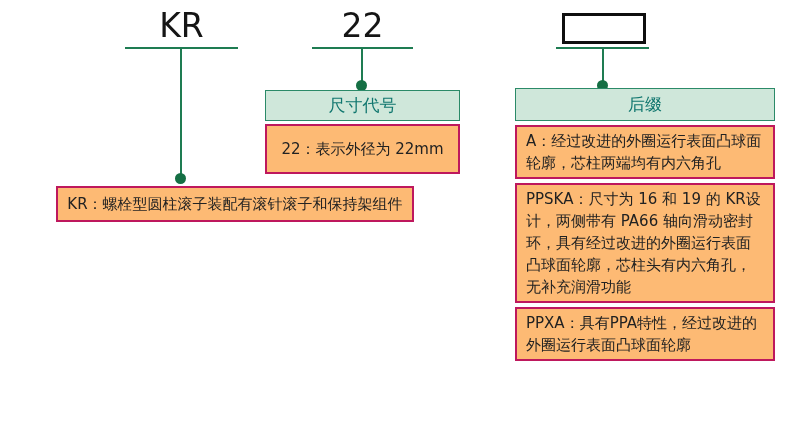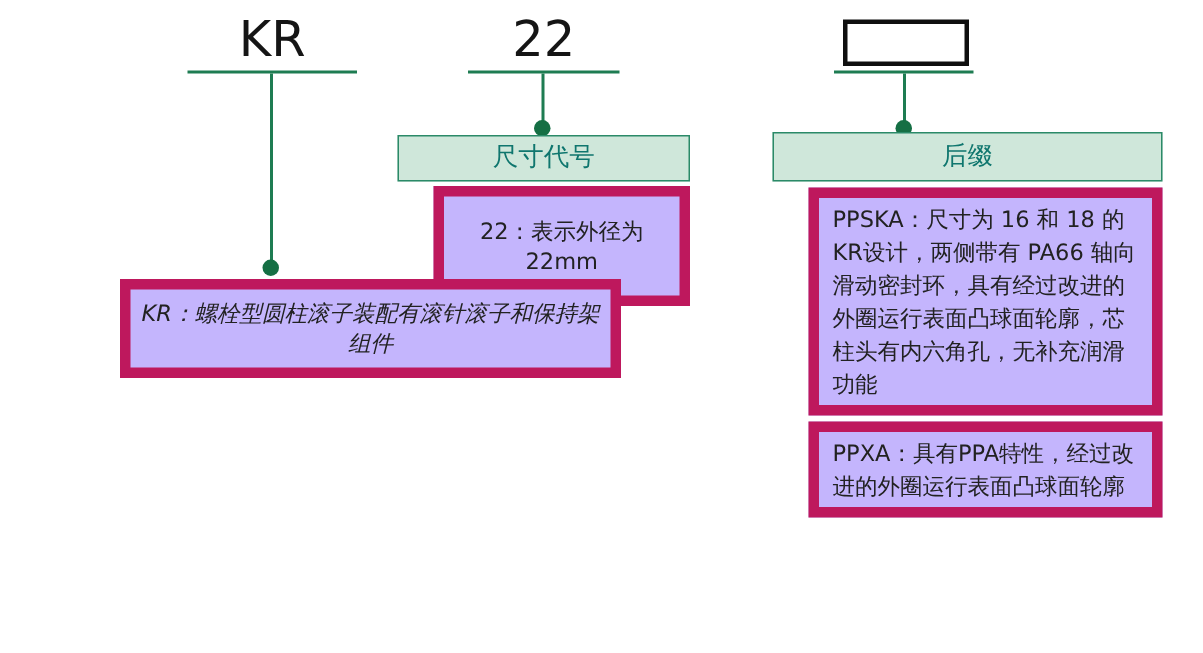--- a/index.html
+++ b/index.html
@@ -44,43 +44,41 @@
 
   
   .box-header {
     border: 1px solid #2b8a68;
     background: #cfe7da;
     text-align: center;
     font-size: 17px;
     color: #0f766e;
   }
   .box-body {
-    border: 7px solid #be185d;
-    background: #c4b5fd;
+    border: 2px solid #be185d;
+    background: #fdba74;
     font-size: 15px;
     color: #222222;
-    margin-left: 24px;
   }
   .centered-body {
     text-align: center;
   }
 
   .basic-group  { left: 56px;  top: 183px; width: 358px; }
   .size-group   { left: 265px; top: 90px;  width: 195px; }
   .suffix-group { left: 515px; top: 88px;  width: 260px; }
 
   .basic-group .box-header,
   .size-group .box-header { height: 29px; line-height: 29px; }
   .suffix-group .box-header { height: 31px; line-height: 31px; }
 
   .basic-group .box-body {
     margin-top: 3px;
     padding: 6px 2px;
     line-height: 20px;
-    font-style: italic;
   }
   .size-group .box-body {
     margin-top: 3px;
     padding: 13px 2px;
     line-height: 20px;
   }
   .suffix-item {
     margin-top: 4px;
     padding: 3px 9px;
     line-height: 22px;
@@ -112,17 +110,18 @@
     <div class="box-header">尺寸代号</div>
     <div class="box-body centered-body">22：表示外径为 22mm</div>
   </div>
 
   <div class="abs basic-group">
     <div class="box-body centered-body">KR：螺栓型圆柱滚子装配有滚针滚子和保持架组件</div>
   </div>
 
   <div class="abs suffix-group">
     <div class="box-header">后缀</div>
-    <div class="box-body suffix-item">PPSKA：尺寸为 16 和 18 的 KR设计，两侧带有 PA66 轴向滑动密封环，具有经过改进的外圈运行表面凸球面轮廓，芯柱头有内六角孔，无补充润滑功能</div>
+    <div class="box-body suffix-item">A：经过改进的外圈运行表面凸球面轮廓，芯柱两端均有内六角孔</div>
+    <div class="box-body suffix-item">PPSKA：尺寸为 16 和 19 的 KR设计，两侧带有 PA66 轴向滑动密封环，具有经过改进的外圈运行表面凸球面轮廓，芯柱头有内六角孔，无补充润滑功能</div>
     <div class="box-body suffix-item">PPXA：具有PPA特性，经过改进的外圈运行表面凸球面轮廓</div>
   </div>
 
 </div>
 
 </body></html>

